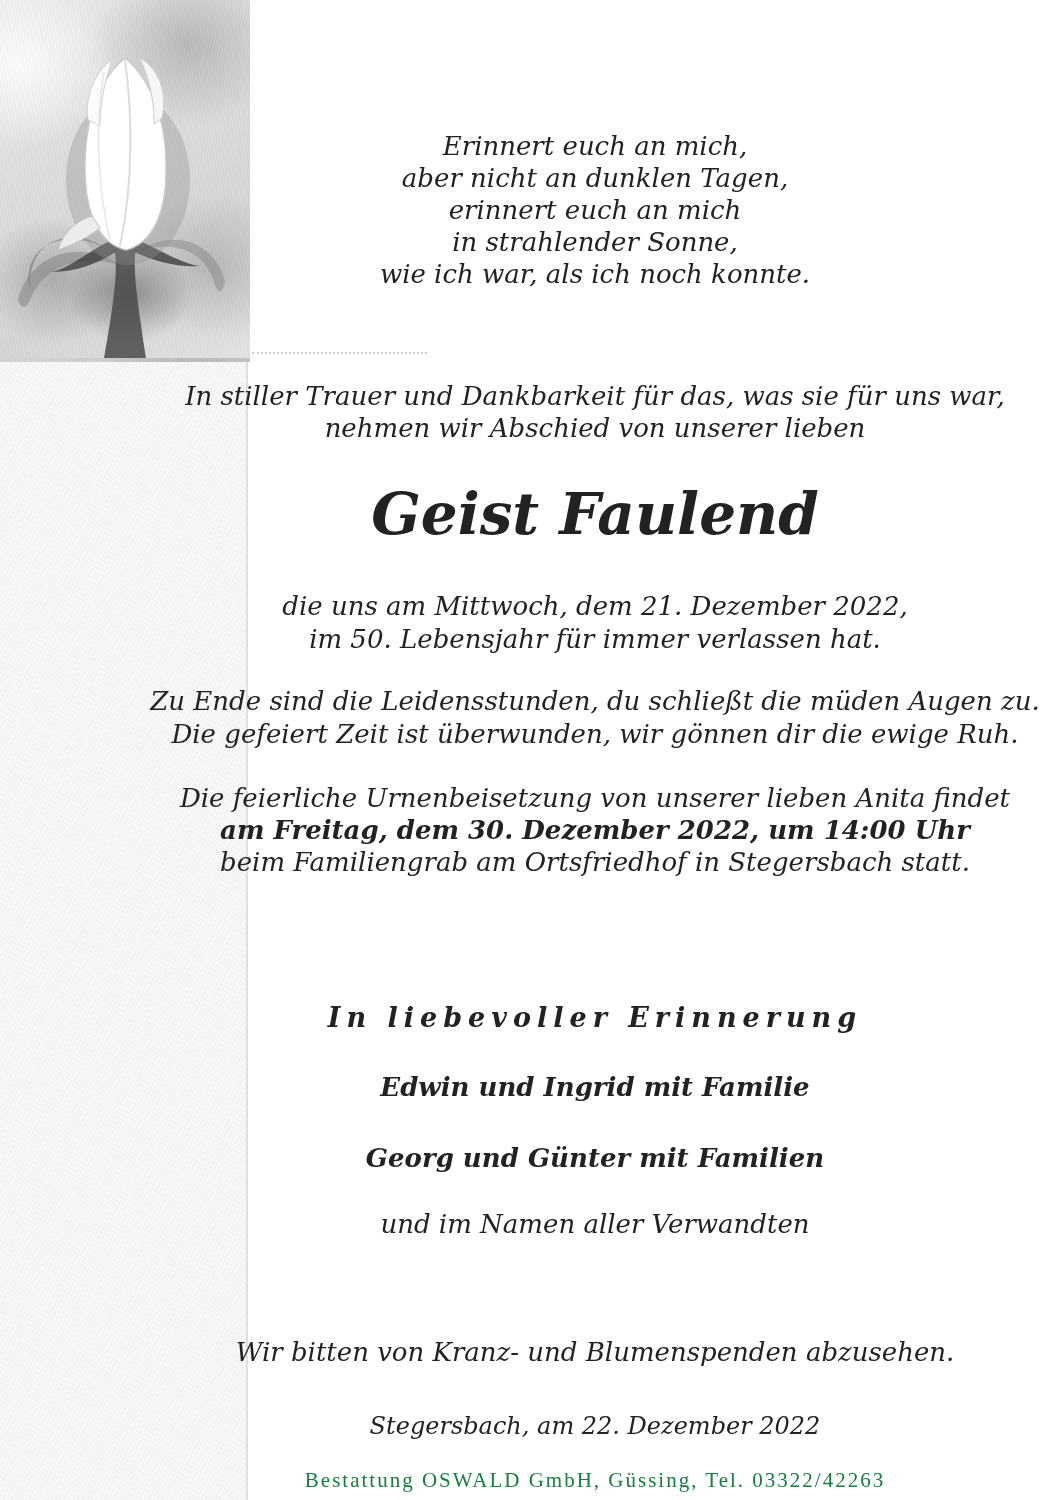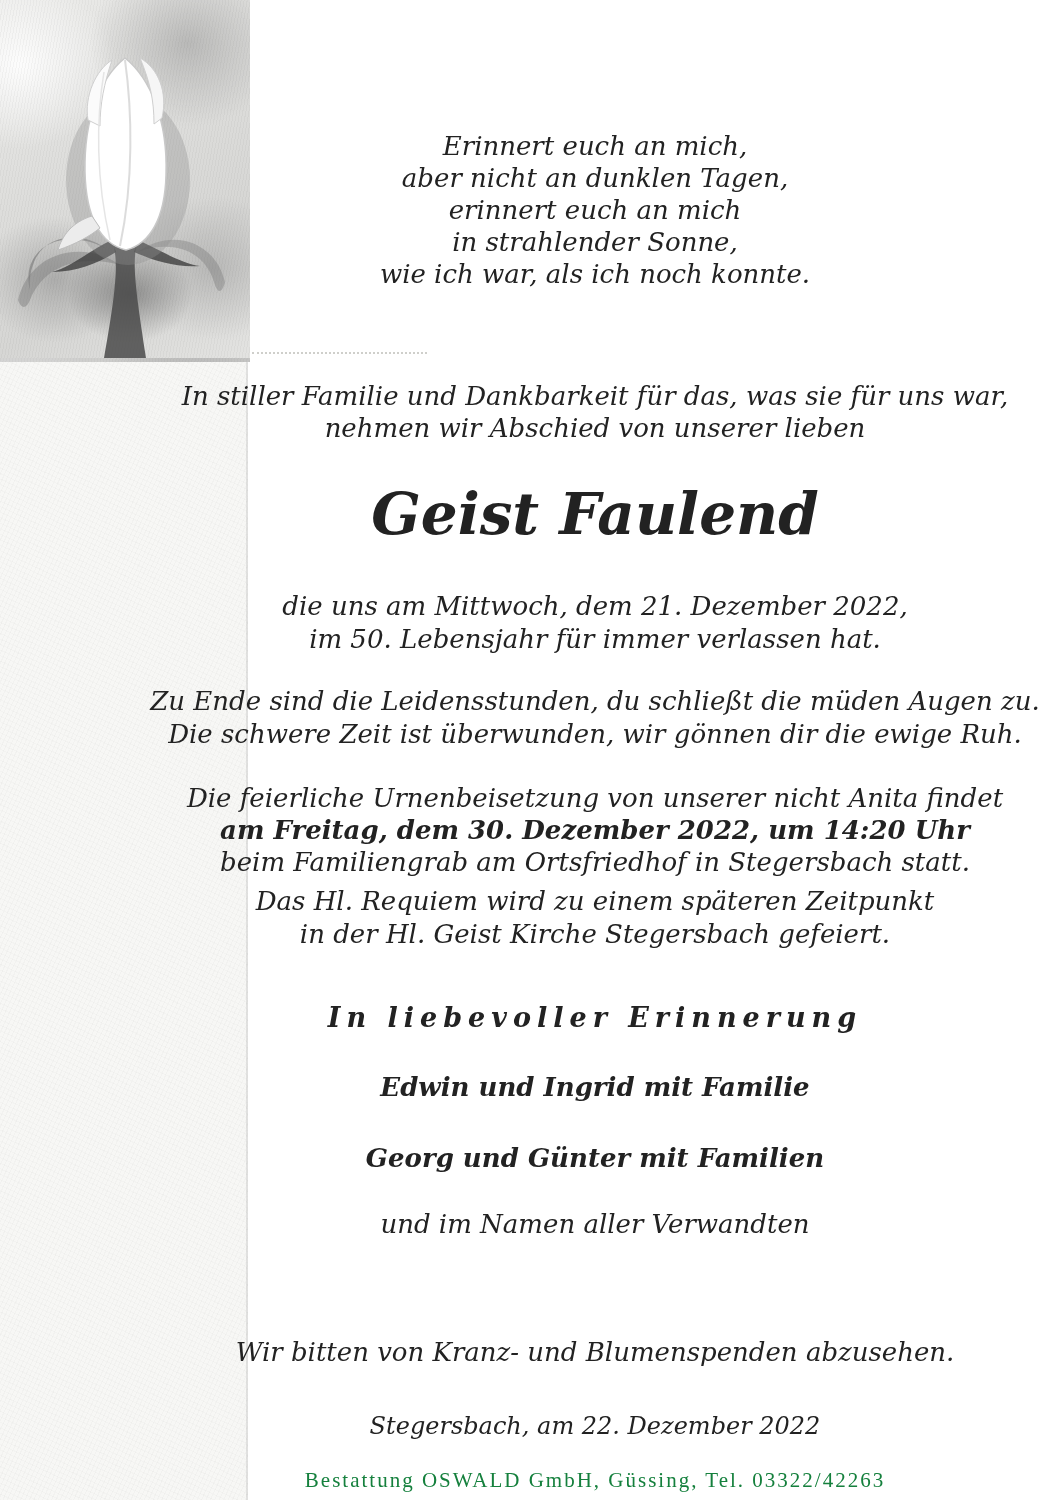--- a/index.html
+++ b/index.html
@@ -106,46 +106,42 @@
 
     <div class="sec poem-top">
       <div class="line">Erinnert euch an mich,</div>
       <div class="line">aber nicht an dunklen Tagen,</div>
       <div class="line">erinnert euch an mich</div>
       <div class="line">in strahlender Sonne,</div>
       <div class="line">wie ich war, als ich noch konnte.</div>
     </div>
 
     <div class="sec intro">
-      <div class="line">In stiller Familie und Dankbarkeit für das, was sie für uns war,</div>
+      <div class="line">In stiller Trauer und Dankbarkeit für das, was sie für uns war,</div>
       <div class="line">nehmen wir Abschied von unserer lieben</div>
     </div>
 
     <h1 class="sec deceased-name">Geist Faulend</h1>
 
     <div class="sec death-info">
       <div class="line">die uns am Mittwoch, dem 21. Dezember 2022,</div>
       <div class="line">im 50. Lebensjahr für immer verlassen hat.</div>
     </div>
 
     <div class="sec poem-middle">
       <div class="line">Zu Ende sind die Leidensstunden, du schließt die müden Augen zu.</div>
-      <div class="line">Die schwere Zeit ist überwunden, wir gönnen dir die ewige Ruh.</div>
+      <div class="line">Die gefeiert Zeit ist überwunden, wir gönnen dir die ewige Ruh.</div>
     </div>
 
     <div class="sec burial">
-      <div class="line">Die feierliche Urnenbeisetzung von unserer nicht Anita findet</div>
-      <div class="line bold">am Freitag, dem 30. Dezember 2022, um 14:20 Uhr</div>
+      <div class="line">Die feierliche Urnenbeisetzung von unserer lieben Anita findet</div>
+      <div class="line bold">am Freitag, dem 30. Dezember 2022, um 14:00 Uhr</div>
       <div class="line">beim Familiengrab am Ortsfriedhof in Stegersbach statt.</div>
     </div>
 
-    <div class="sec requiem">
-      <div class="line">Das Hl. Requiem wird zu einem späteren Zeitpunkt</div>
-      <div class="line">in der Hl. Geist Kirche Stegersbach gefeiert.</div>
-    </div>
 
     <div class="sec remembrance-heading">In liebevoller Erinnerung</div>
 
     <div class="sec mourner-1">Edwin und Ingrid mit Familie</div>
     <div class="sec mourner-2">Georg und Günter mit Familien</div>
     <div class="sec relatives">und im Namen aller Verwandten</div>
 
     <div class="sec request">Wir bitten von Kranz- und Blumenspenden abzusehen.</div>
 
     <div class="sec dateline">Stegersbach, am 22. Dezember 2022</div>

